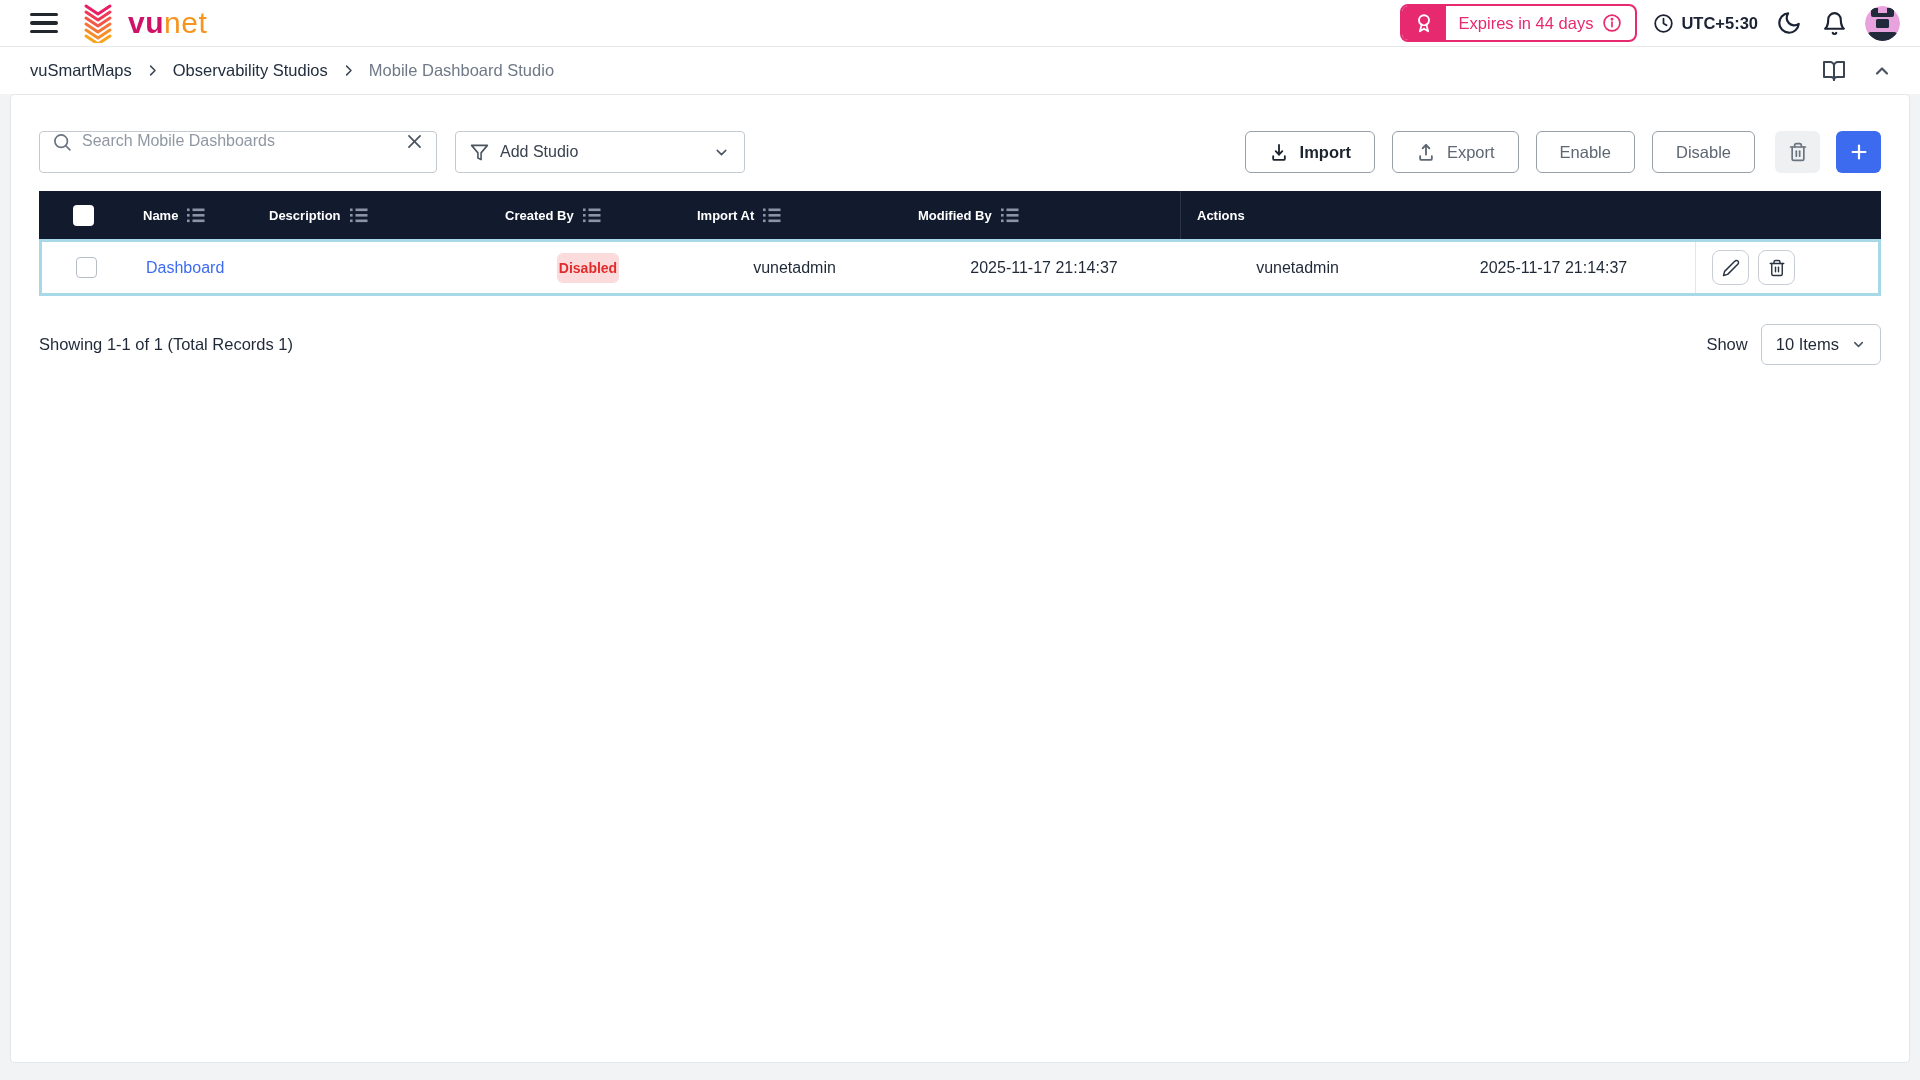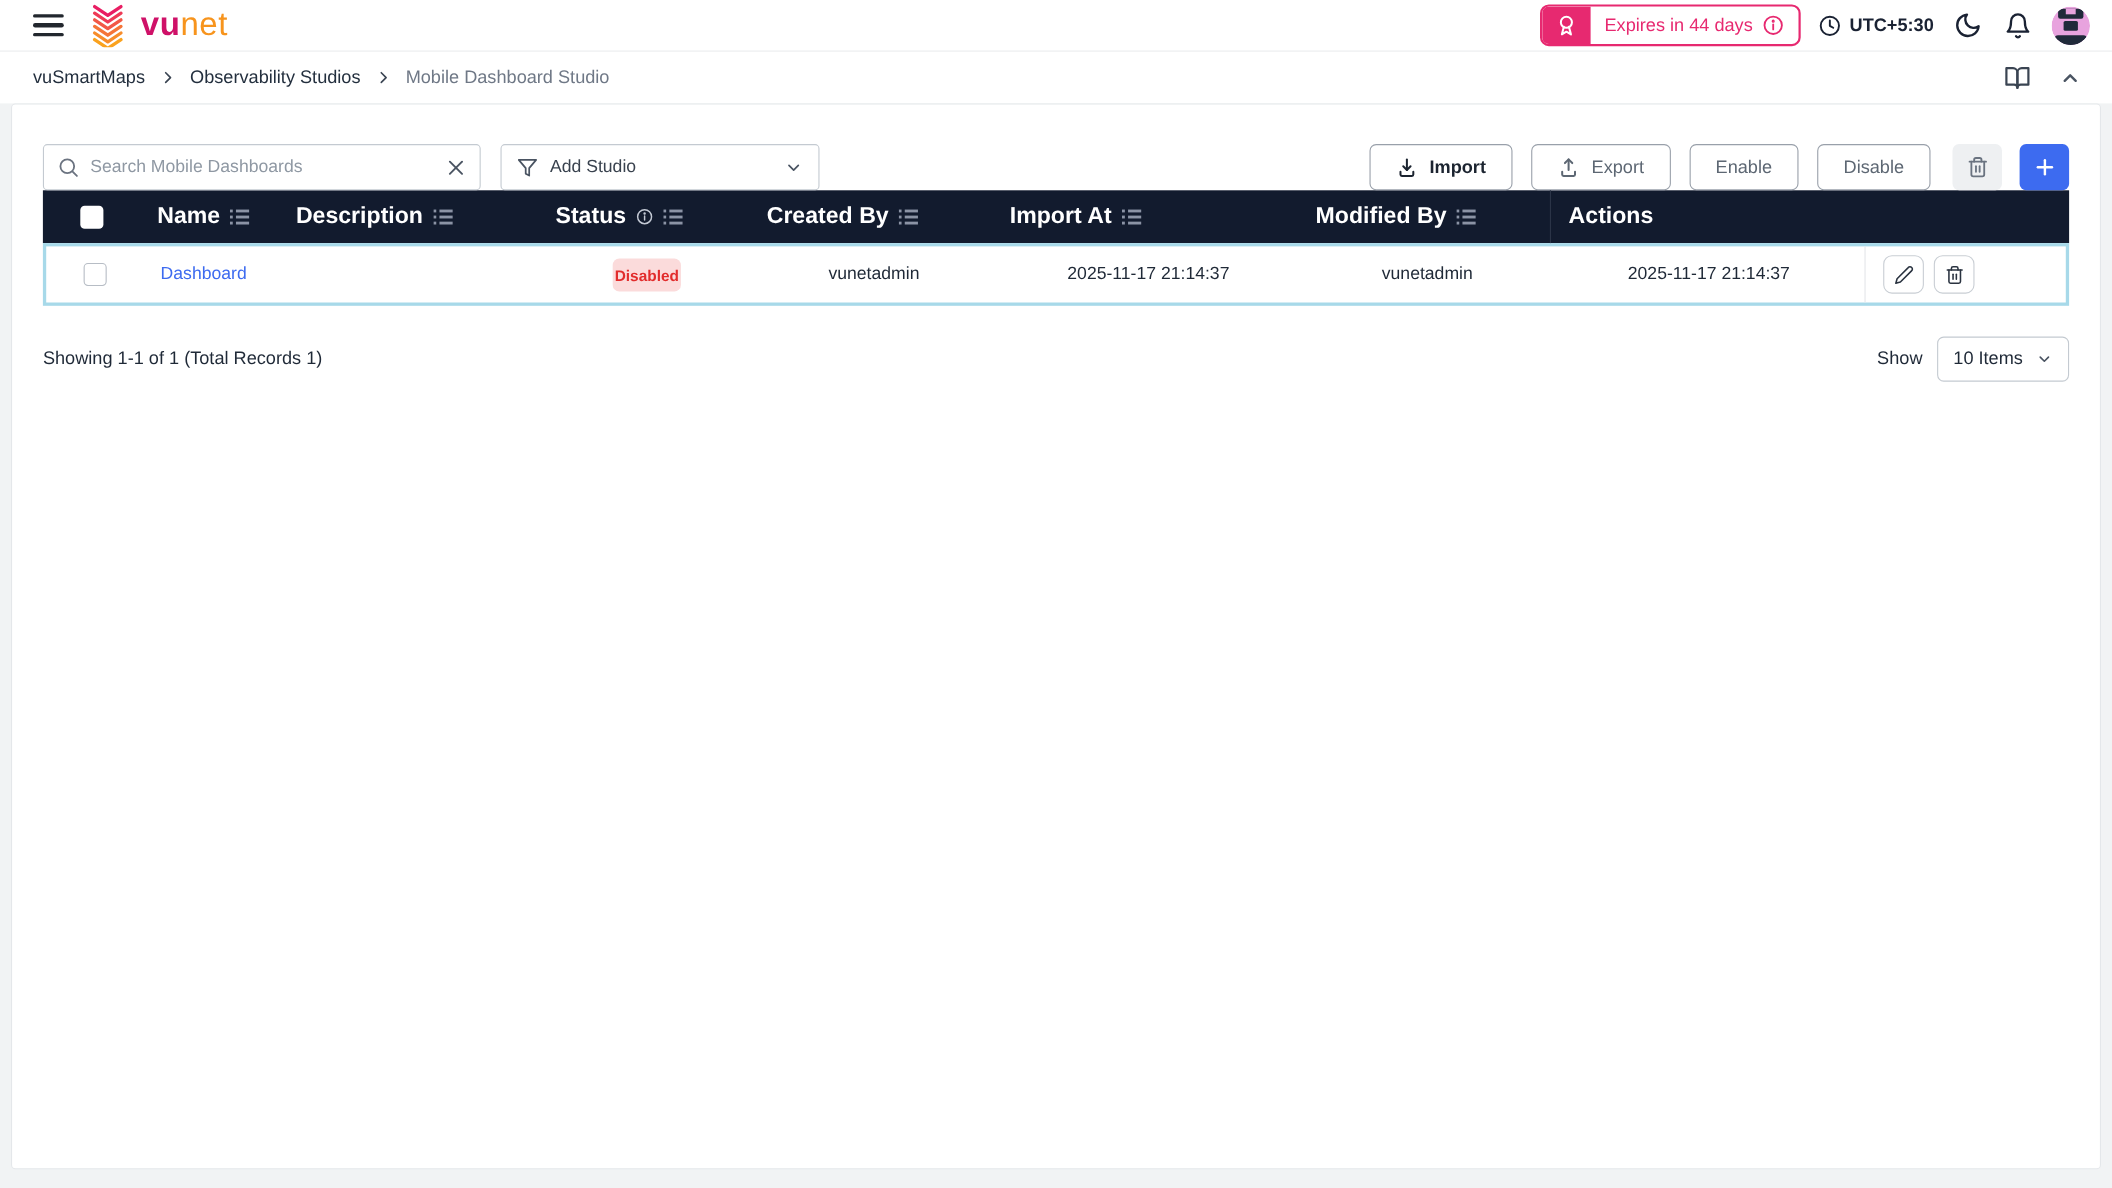--- a/index.html
+++ b/index.html
@@ -55,21 +55,21 @@
   .page { padding: 0 10px; }
   .card {
     background: #fff; border: 1px solid #e4e7ea; border-radius: 4px;
     height: 969px; padding: 36px 28px 0;
   }
 
   
   .toolbar { display: flex; align-items: center; }
   .search-box {
     width: 398px; height: 42px; border: 1px solid #c4cad1; border-radius: 4px;
-    display: flex; align-items: center; gap: 10px; padding: 0 12px; background: #fff;
+    display: flex; align-items: flex-start; gap: 10px; padding: 0 12px; background: #fff;
   }
   .search-box input {
     flex: 1; border: none; outline: none; font-size: 16px; color: #1f2937;
     font-family: "Liberation Sans", sans-serif; background: transparent;
   }
   .search-box input::placeholder { color: #8f98a3; }
   .filter-box {
     margin-left: 18px; width: 290px; height: 42px; border: 1px solid #c4cad1; border-radius: 4px;
     display: flex; align-items: center; gap: 11px; padding: 0 14px; cursor: pointer; background: #fff;
   }
@@ -91,22 +91,22 @@
   }
   .trash-btn { background: #eef0f2; margin-left: 20px; }
   .plus-btn { background: #3d6bf0; margin-left: 16px; }
 
   
   .grid-cols {
     display: grid;
     grid-template-columns: 88px 126px 236px 192px 221px 278px 229px 283px 1fr;
   }
   .thead {
-    background: #121b2e; color: #fff; height: 48px;
-    font-weight: 700; font-size: 21px; align-items: center;
+    margin-top: 18px; background: #121b2e; color: #fff; height: 48px;
+    font-weight: 700; font-size: 13px; align-items: center;
   }
   .th { display: flex; align-items: center; gap: 9px; padding: 0 16px; height: 100%; }
   .th.center-box { justify-content: center; padding: 0; }
   .th.actions { border-left: 1px solid #2b3447; }
   .hdr-checkbox {
     width: 21px; height: 21px; background: #ffffff; border: none; border-radius: 4px; cursor: pointer;
   }
 
   .trow {
     border: 3px solid #a7d9e9; background: #fff; height: 57px; align-items: center;
@@ -332,36 +332,20 @@
           <rect x="0" y="0.5" width="2.6" height="2.6"></rect>
             <rect x="5.5" y="0.5" width="12" height="2.6"></rect>
           <rect x="0" y="6" width="2.6" height="2.6"></rect>
             <rect x="5.5" y="6" width="12" height="2.6"></rect>
           <rect x="0" y="11.5" width="2.6" height="2.6"></rect>
             <rect x="5.5" y="11.5" width="12" height="2.6"></rect>
         </svg>
       </div>
       <div class="th">
         <span>Description</span>
-        <svg style="cursor:pointer" width="18" height="15" viewBox="0 0 18 15" fill="#8b93a5">
-          <rect x="0" y="0.5" width="2.6" height="2.6"></rect>
-            <rect x="5.5" y="0.5" width="12" height="2.6"></rect>
-          <rect x="0" y="6" width="2.6" height="2.6"></rect>
-            <rect x="5.5" y="6" width="12" height="2.6"></rect>
-          <rect x="0" y="11.5" width="2.6" height="2.6"></rect>
-            <rect x="5.5" y="11.5" width="12" height="2.6"></rect>
-        </svg>
-      </div>
-      <div class="th">
-        <span>Status</span>
-        <svg style="cursor:pointer" width="16" height="16" viewBox="0 0 24 24" fill="none" stroke="#c3c9d4" stroke-width="2" stroke-linecap="round">
-          <circle cx="12" cy="12" r="9.5"></circle>
-            <line x1="12" y1="11" x2="12" y2="16.5"></line>
-            <circle cx="12" cy="7.5" r="0.7" fill="#c3c9d4"></circle>
-        </svg>
         <svg style="cursor:pointer" width="18" height="15" viewBox="0 0 18 15" fill="#8b93a5">
           <rect x="0" y="0.5" width="2.6" height="2.6"></rect>
             <rect x="5.5" y="0.5" width="12" height="2.6"></rect>
           <rect x="0" y="6" width="2.6" height="2.6"></rect>
             <rect x="5.5" y="6" width="12" height="2.6"></rect>
           <rect x="0" y="11.5" width="2.6" height="2.6"></rect>
             <rect x="5.5" y="11.5" width="12" height="2.6"></rect>
         </svg>
       </div>
       <div class="th">

